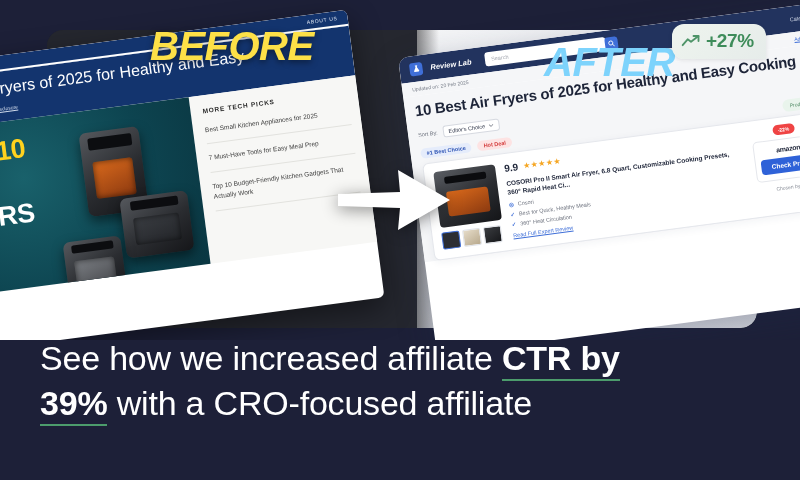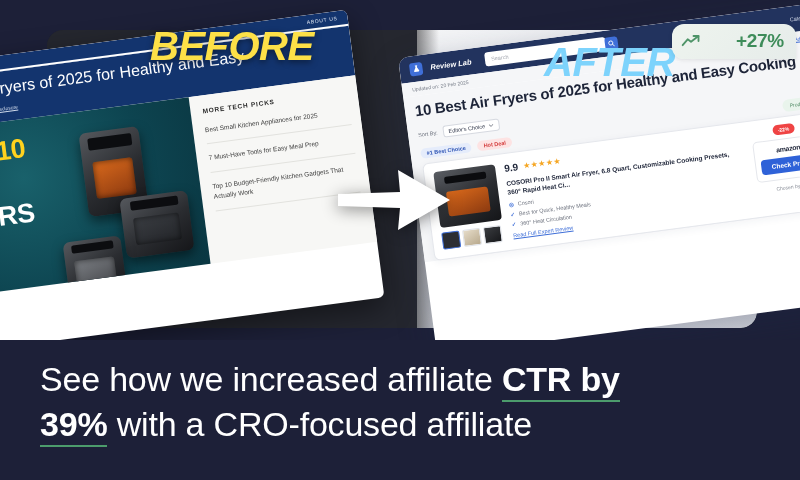--- a/index.html
+++ b/index.html
@@ -50,21 +50,21 @@
 
   
   .badge-27 {
     position:absolute; left:672px; top:24px;
     display:flex; align-items:center; gap:5px;
     padding:6px 12px 7px 9px;
     background:linear-gradient(135deg,#eef4ee,#e6ecea);
     border-radius:12px 12px 0 12px;
     box-shadow:0 1px 4px rgba(0,0,0,.10);
   }
-  .badge-27 .val { color:#3e8c5a; font-weight:bold; font-size:19px; letter-spacing:-.3px;margin-left:30px; }
+  .badge-27 .val { color:#3e8c5a; font-weight:bold; font-size:19px; letter-spacing:-.3px; }
   .trend-ico svg { display:block; }
 
   
   .mock-before {
     position:absolute;
     left:-50px; top:62px; width:400px; height:290px;
     transform:rotate(-7.5deg);
     transform-origin:left top;
     box-shadow:0 10px 30px rgba(0,0,0,.45);
     background:#ffffff;
@@ -221,21 +221,21 @@
   .choosen { margin-top:5px; font-size:5px; color:#8a8f99; }
 
   
   .arrow {
     position:absolute; left:338px; top:168px; width:112px; height:64px;
     filter:drop-shadow(0 3px 8px rgba(0,0,0,.45));
   }
 
   
   .caption {
-    position:absolute; left:40px; top:357px; width:720px;
+    position:absolute; left:40px; top:336px; width:720px;
     color:#ffffff;
     font-size:34px; line-height:1.33; letter-spacing:-.2px;
   }
   .caption .hl {
     font-weight:bold;
     border-bottom:2.5px solid #4c9c6c;
     padding-bottom:2px;
   }
 </style>
 </head>

